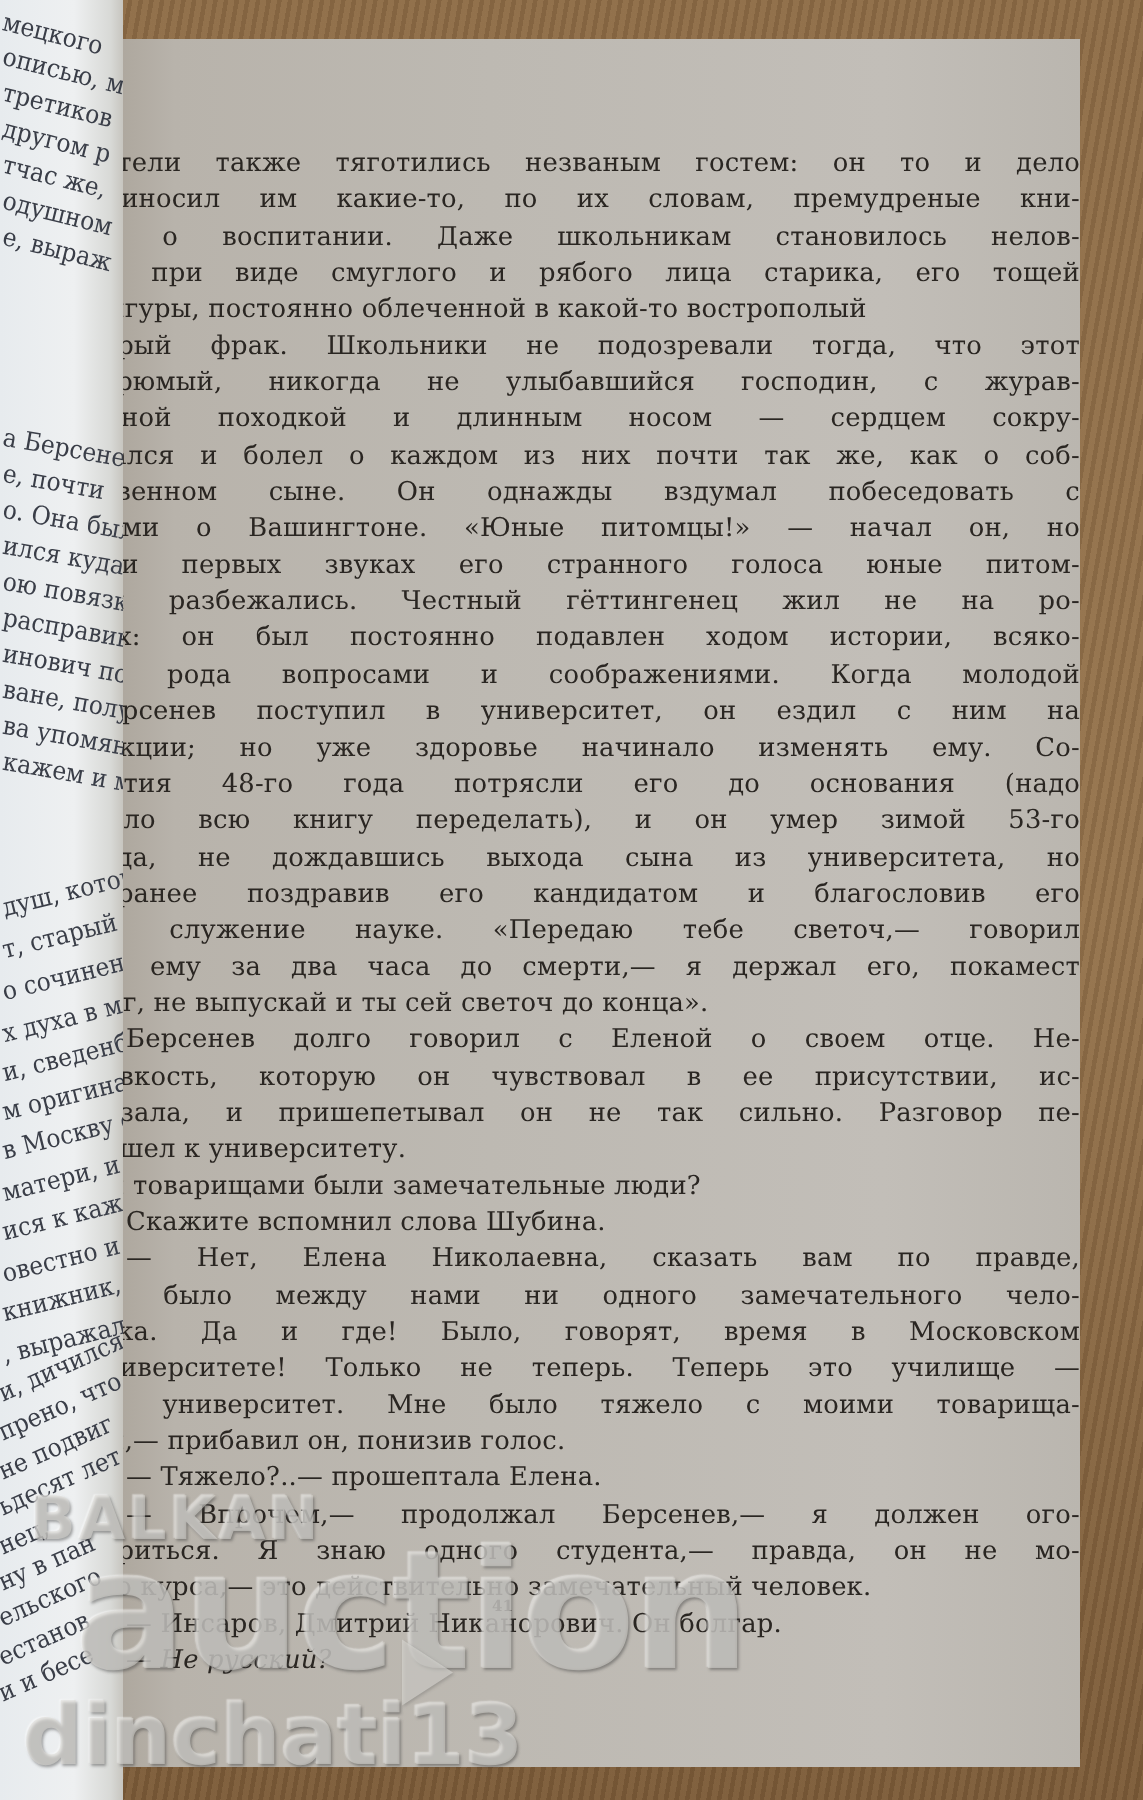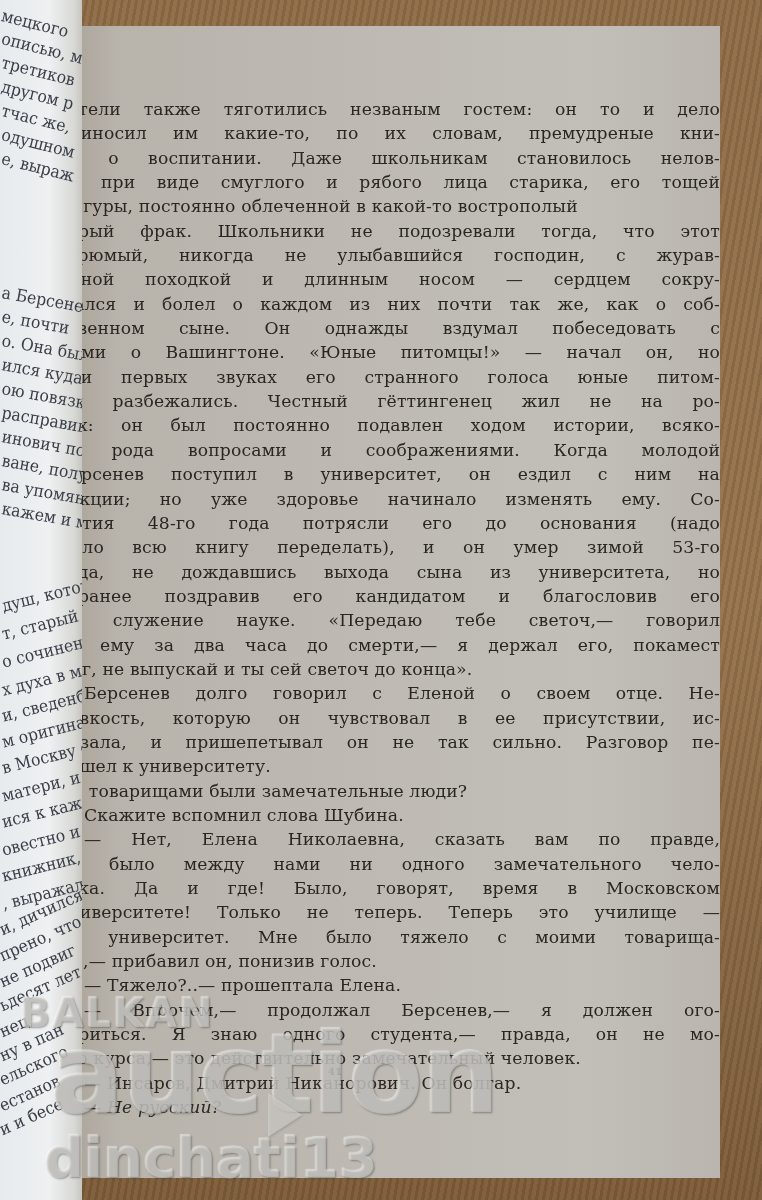--- a/index.html
+++ b/index.html
@@ -40,21 +40,21 @@
     font-size: 17px; font-family: "DejaVu Serif", serif;
     transform-origin: left center;
   }
   .watermark {
     position: absolute; font-family: "DejaVu Sans", sans-serif; font-weight: bold;
     color: rgba(220,218,214,0.55);
     text-shadow: 1px 1px 2px rgba(60,60,60,0.45), -1px -1px 1px rgba(255,255,255,0.5);
   }
   .wm-brand { left: 20px; top: 990px; font-size: 40px; letter-spacing: 2px; }
   .wm-main  { left: 50px; top: 1010px; font-size: 110px; letter-spacing: -2px; }
-  .wm-user  { left: 15px; top: 1125px; font-size: 56px; margin-left: 29px; }
+  .wm-user  { left: 15px; top: 1125px; font-size: 56px; }
   .wm-play {
     position: absolute; left: 268px; top: 1093px; width: 0; height: 0;
     border-top: 22px solid transparent; border-bottom: 22px solid transparent;
     border-left: 34px solid rgba(220,218,214,0.6);
     filter: drop-shadow(1px 1px 1px rgba(60,60,60,0.4));
   }
 </style>
 </head>
 <body>
 

